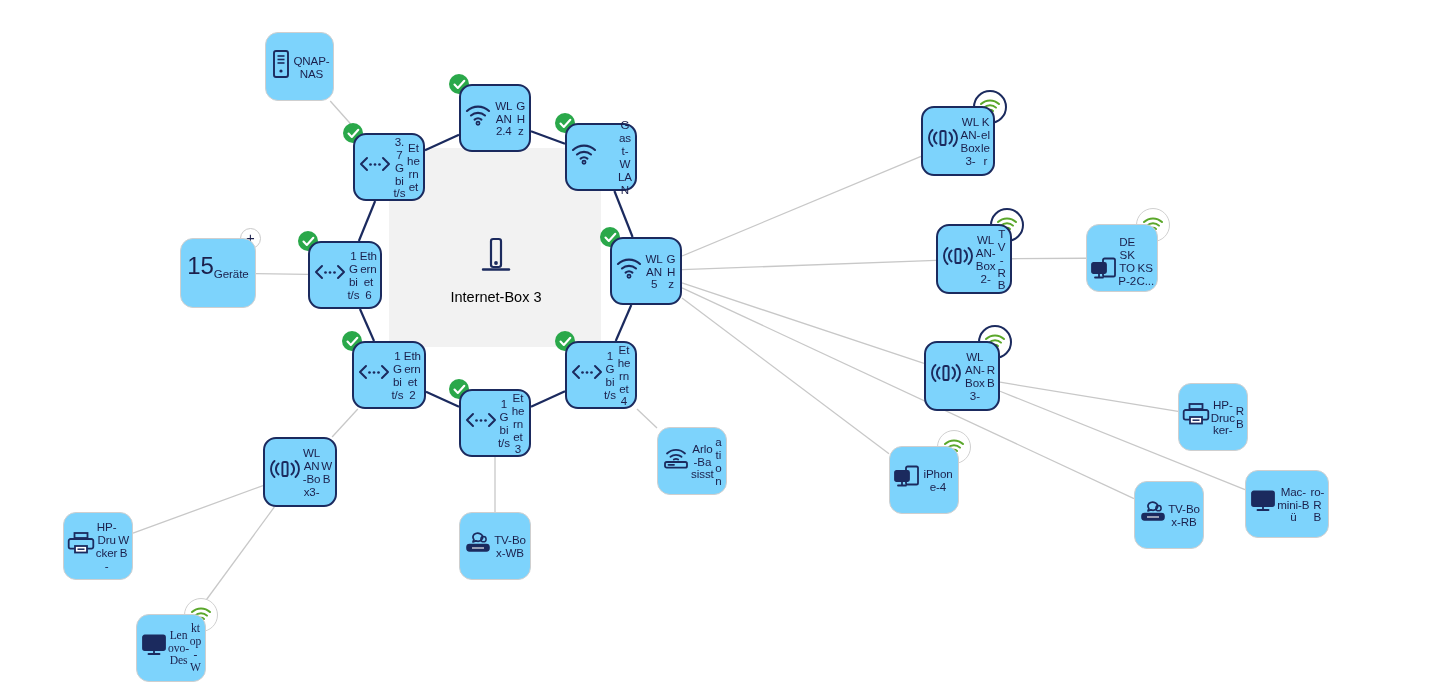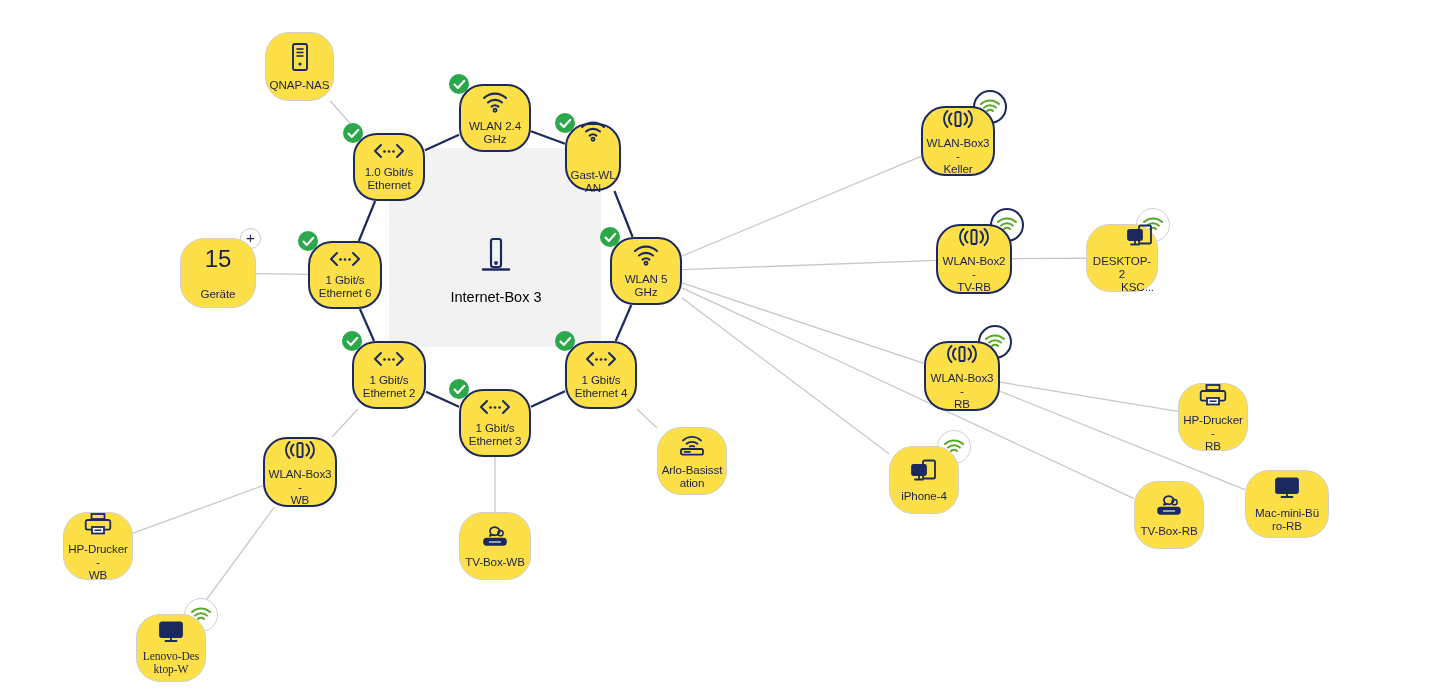--- a/index.html
+++ b/index.html
@@ -27,24 +27,24 @@
     white-space: nowrap;
   }
   .hub-icon {
     position: absolute;
     color: #1b1f4b;
   }
 
   
   .node {
     position: absolute;
-    border-radius: 24px;
-    background: #fde047;
+    border-radius: 13px;
+    background: #7dd3fc;
     display: flex;
-    flex-direction: column;
+    flex-direction: row;
     align-items: center;
     justify-content: center;
     text-align: center;
     color: #1b1f4b;
     line-height: 1.12;
     padding: 4px 3px;
   }
   .node.primary { border: 2.2px solid #1b2a5e; }
   .node.secondary { border: 1.3px solid #cfcfcf; }
 
@@ -156,21 +156,21 @@
         </svg>
       </div>
       <div class="node primary" style="left: 353px; top: 133px; width: 72px; height: 68px;">
         <span class="glyph"><svg width="34" height="16" viewBox="0 0 34 16">
             <path d="M9 2 L3 8 L9 14" fill="none" stroke="#1b2a5e" stroke-width="2" stroke-linecap="round" stroke-linejoin="round"></path>
             <path d="M25 2 L31 8 L25 14" fill="none" stroke="#1b2a5e" stroke-width="2" stroke-linecap="round" stroke-linejoin="round"></path>
             <circle cx="12.5" cy="8.5" r="1.35" fill="#1b2a5e"></circle>
             <circle cx="17" cy="8.5" r="1.35" fill="#1b2a5e"></circle>
             <circle cx="21.5" cy="8.5" r="1.35" fill="#1b2a5e"></circle>
           </svg></span>
-        <div class="lbl">1.0 Gbit/s</div>
+        <div class="lbl">3.7 Gbit/s</div>
         <div class="lbl">Ethernet</div>
       </div>
       <div class="badge check" style="left: 449px; top: 74px;">
         <svg width="13" height="11" viewBox="0 0 13 11">
           <path d="M1.5 5.6 L4.8 9 L11.3 1.8" fill="none" stroke="#fff" stroke-width="2.1" stroke-linecap="round" stroke-linejoin="round"></path>
         </svg>
       </div>
       <div class="node primary" style="left: 459px; top: 84px; width: 72px; height: 68px;">
         <span class="glyph"><svg width="28" height="22" viewBox="0 0 28 22">
             <path d="M3 7 A16 16 0 0 1 25 7" fill="none" stroke="#1b2a5e" stroke-width="2.1" stroke-linecap="round"></path>
@@ -179,21 +179,21 @@
             <circle cx="14" cy="19.3" r="1.6" fill="none" stroke="#1b2a5e" stroke-width="1.7"></circle>
           </svg></span>
         <div class="lbl">WLAN 2.4</div>
         <div class="lbl">GHz</div>
       </div>
       <div class="badge check" style="left: 555px; top: 113px;">
         <svg width="13" height="11" viewBox="0 0 13 11">
           <path d="M1.5 5.6 L4.8 9 L11.3 1.8" fill="none" stroke="#fff" stroke-width="2.1" stroke-linecap="round" stroke-linejoin="round"></path>
         </svg>
       </div>
-      <div class="node primary" style="left: 565px; top: 123px; width: 56px; height: 68px; gap: 20px;">
+      <div class="node primary" style="left: 565px; top: 123px; width: 72px; height: 68px; gap: 20px;">
         <span class="glyph"><svg width="28" height="22" viewBox="0 0 28 22">
             <path d="M3 7 A16 16 0 0 1 25 7" fill="none" stroke="#1b2a5e" stroke-width="2.1" stroke-linecap="round"></path>
             <path d="M7 11.5 A10.5 10.5 0 0 1 21 11.5" fill="none" stroke="#1b2a5e" stroke-width="2.1" stroke-linecap="round"></path>
             <path d="M10.6 15.6 A5.5 5.5 0 0 1 17.4 15.6" fill="none" stroke="#1b2a5e" stroke-width="2.1" stroke-linecap="round"></path>
             <circle cx="14" cy="19.3" r="1.6" fill="none" stroke="#1b2a5e" stroke-width="1.7"></circle>
           </svg></span>
         <div class="lbl">Gast-WLAN</div>
       </div>
       <div class="badge plus" style="left: 240px; top: 228px;">+</div>
       <div class="node secondary" style="left: 180px; top: 238px; width: 76px; height: 70px;">

